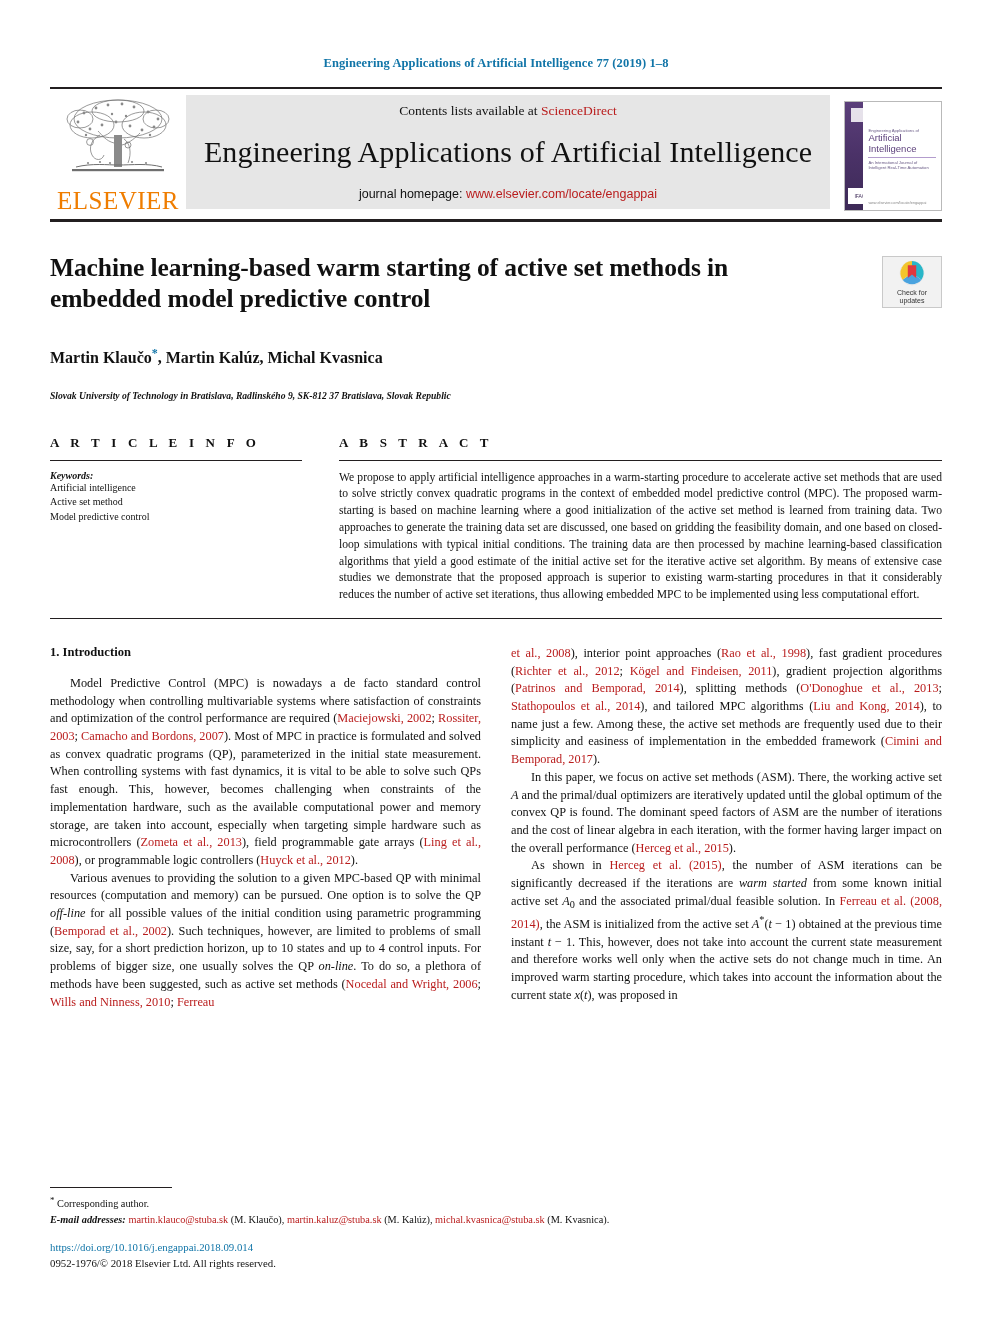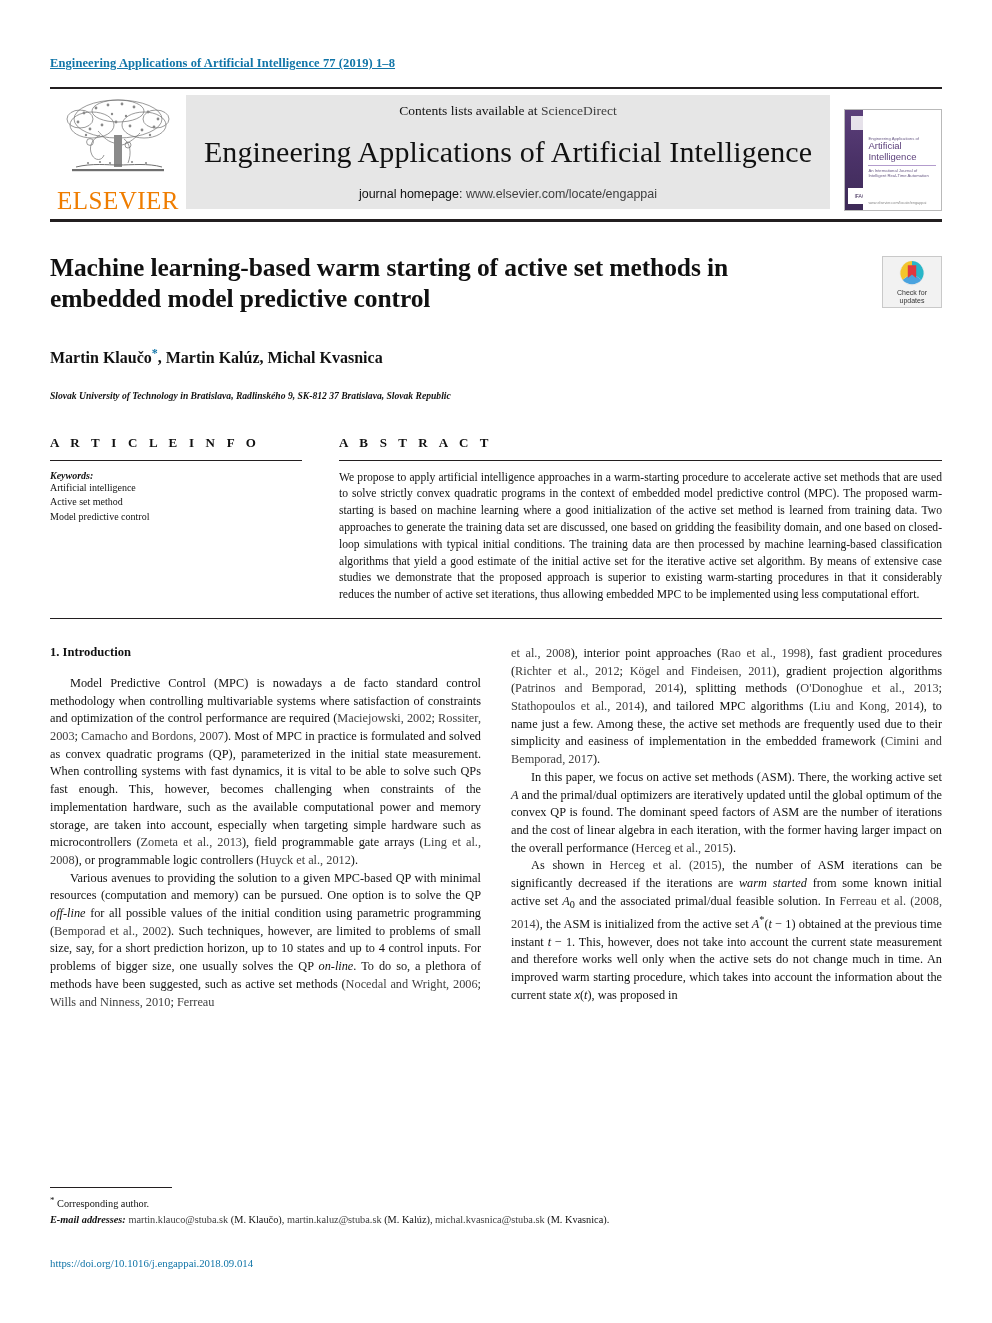--- a/index.html
+++ b/index.html
@@ -18,28 +18,27 @@
   .page {
     position: relative;
     width: 992px;
     height: 1323px;
     box-sizing: border-box;
     padding: 0 50px;
   }
 
   
   .running-head {
-    text-align: left;
+    text-align: center;
     color: #1175a8;
     font-weight: bold;
     font-size: 12.5px;
     letter-spacing: .1px;
     padding-top: 56px;
     font-family: "Liberation Serif", serif;
-    text-decoration: underline;
   }
 
   
   .masthead {
     margin-top: 16px;
     border-top: 2.5px solid #231f20;
     padding-top: 0;
     display: flex;
     align-items: stretch;
     height: 126px;
@@ -93,21 +92,21 @@
     white-space: nowrap;
   }
   .homepage-line {
     font-family: "Liberation Sans", sans-serif;
     font-size: 12.5px;
     color: #111;
   }
   .cover-thumb {
     flex: 0 0 96px;
     width: 96px;
-    margin: 20px 0 4px 14px;
+    margin: 12px 0 4px 14px;
     border: 1px solid #b9b9b9;
     background: #0ea5e9;
     display: flex;
     overflow: hidden;
     position: relative;
   }
   .cover-left {
     width: 30px;
     background: linear-gradient(180deg,#5b3f7a 0%,#4b3268 48%,#3d2a57 100%);
     position: relative;
@@ -237,21 +236,21 @@
   .para {
     font-size: 12.3px;
     line-height: 1.44;
     text-align: justify;
     text-indent: 20px;
     color: #111;
     margin: 0 0 0 0;
   }
   .para + .para { margin-top: 0; }
   a.ref, .ref {
-    color: #404040;
+    color: #b91c1c;
     text-decoration: none;
   }
   em { font-style: italic; }
 
   
   .footnote-area {
     position: absolute;
     left: 50px;
     right: 50px;
     bottom: 96px;
@@ -490,15 +489,16 @@
       <span>(M. Kalúz)</span>,
       <a href="#" class="ref">michal.kvasnica@stuba.sk</a>
       <span>(M. Kvasnica).</span>
     </div>
   </div>
 
   <div class="footer-area">
     <div class="footer-line doi">
       <a href="#">https://doi.org/10.1016/j.engappai.2018.09.014</a>
     </div>
+    <div class="footer-line">0952-1976/© 2018 Elsevier Ltd. All rights reserved.</div>
   </div>
 
 </div>
 
 </body></html>

